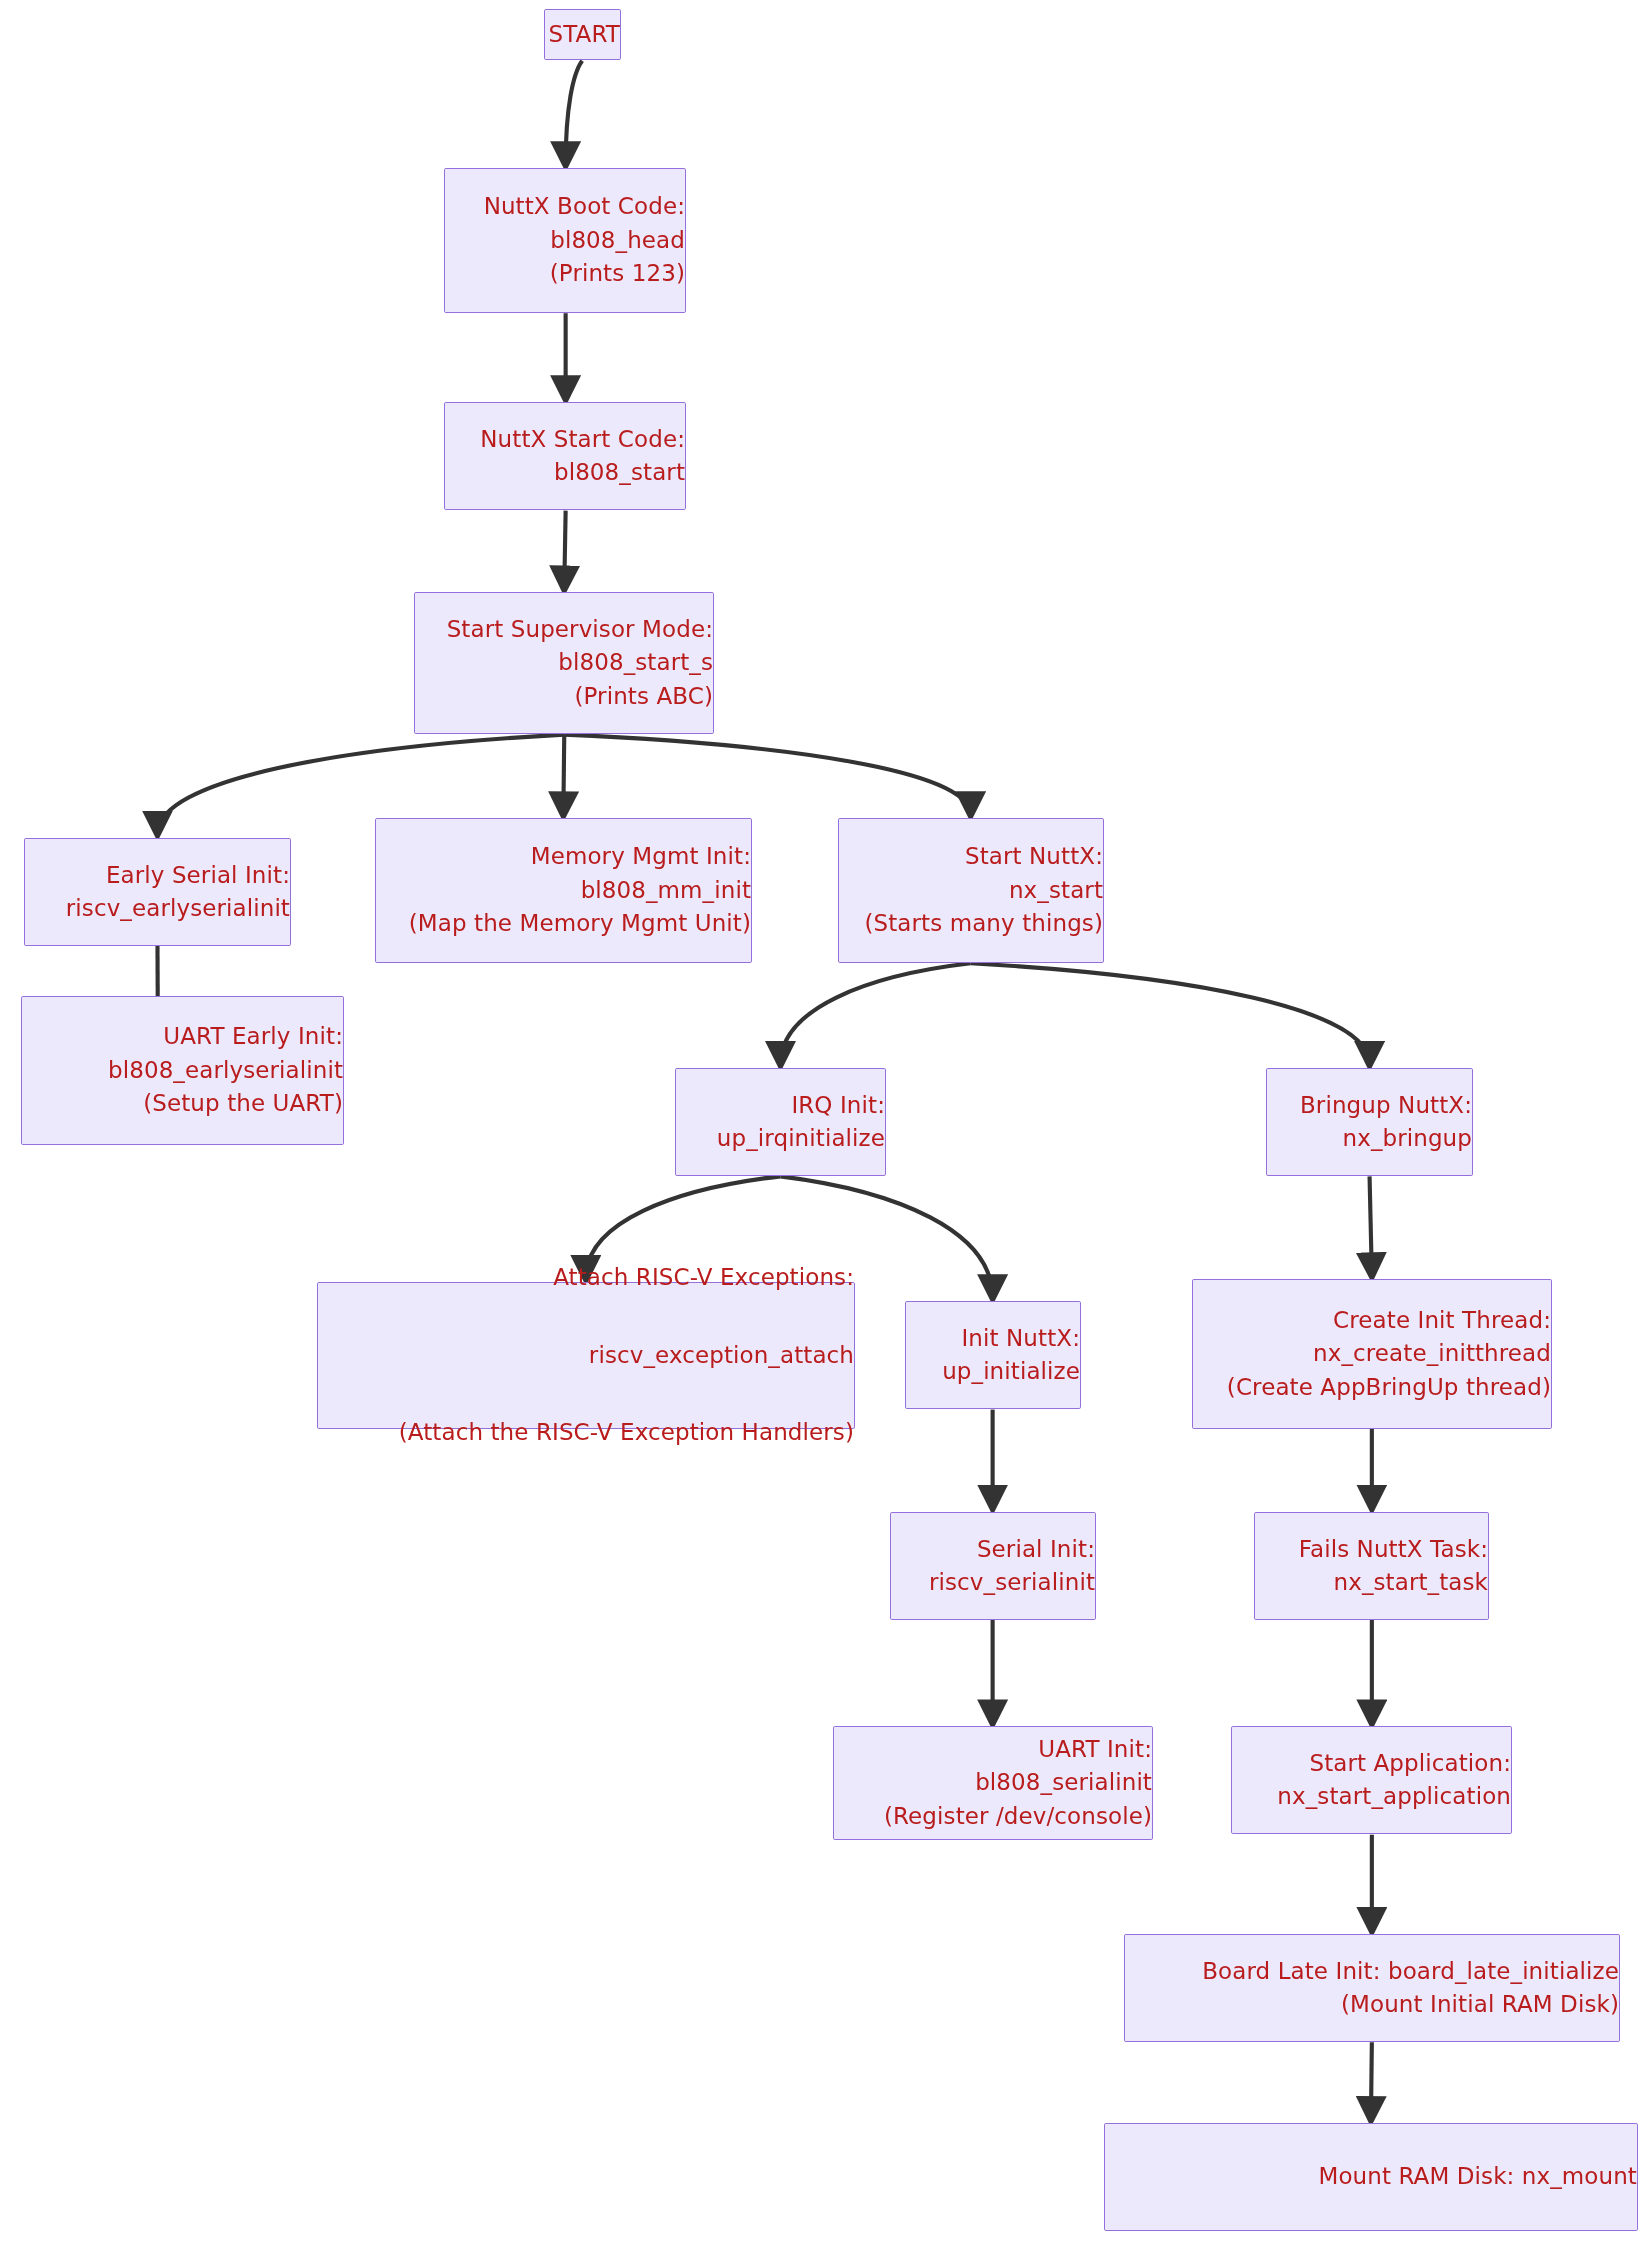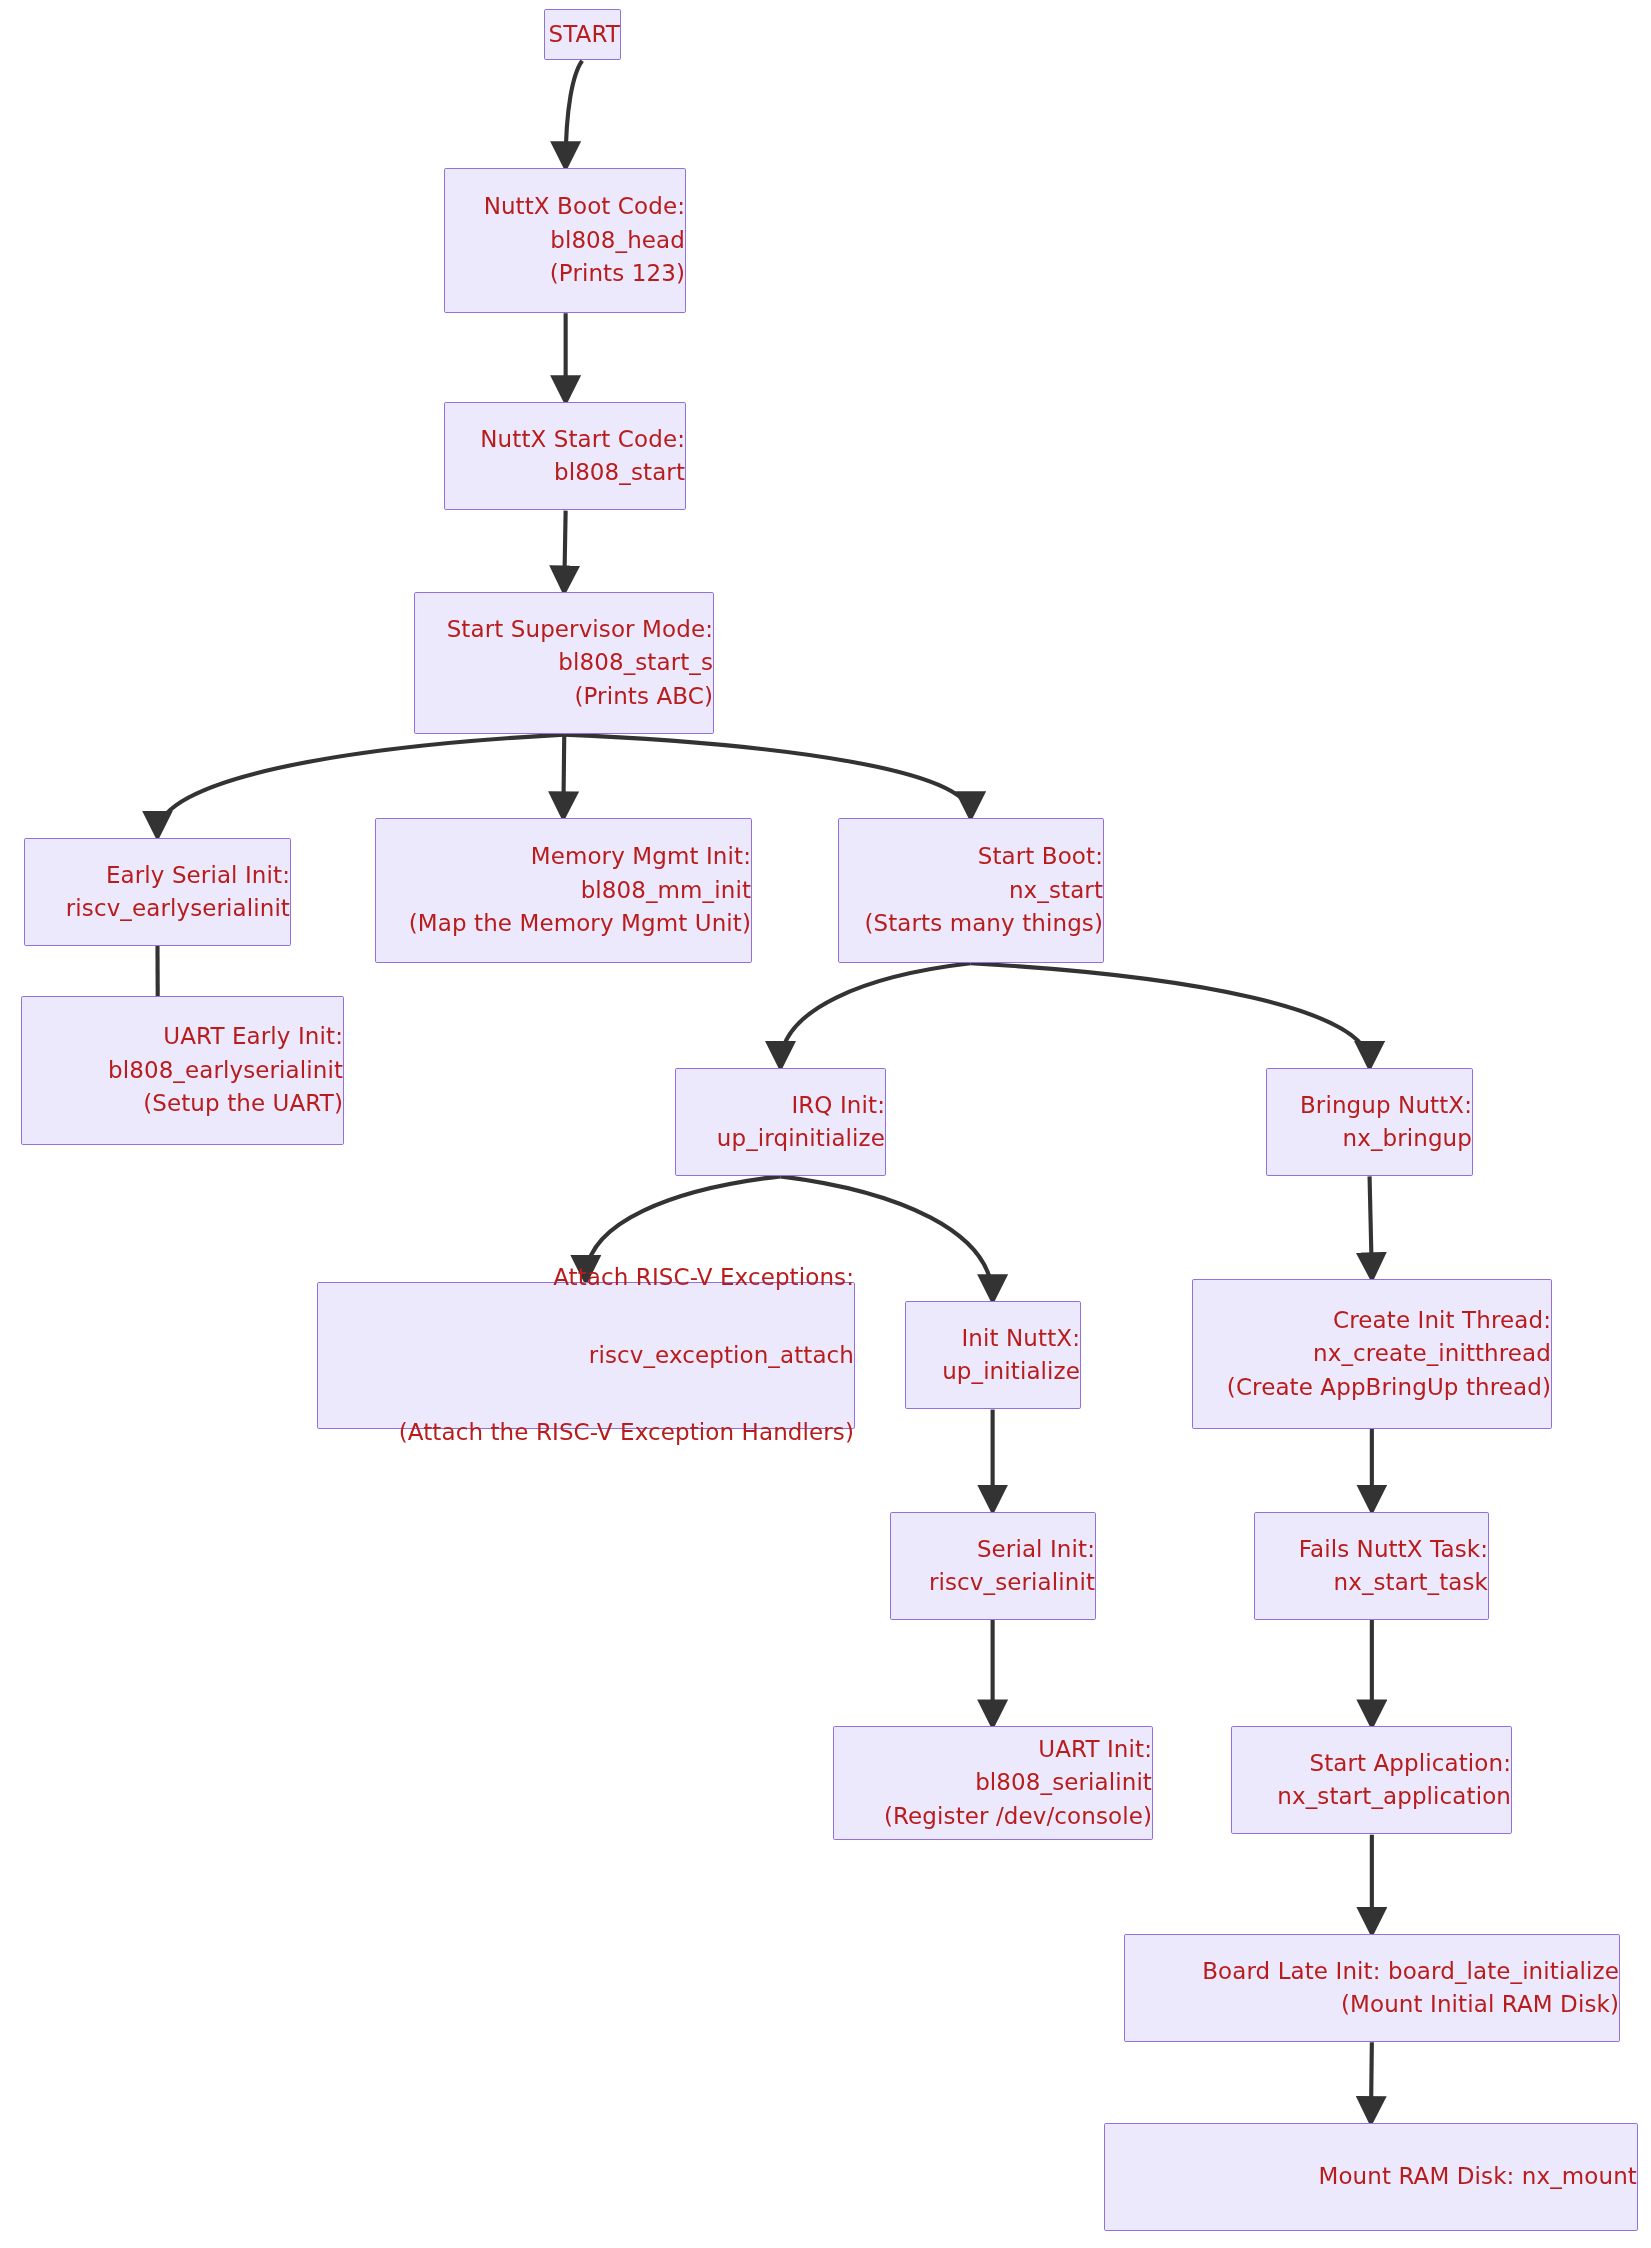--- a/index.html
+++ b/index.html
@@ -98,21 +98,21 @@
       <div class="node" style="left: 24px; top: 838px; width: 267px; height: 108px; background: rgb(236, 233, 252); border-color: rgb(147, 112, 219);">
         <span class="line">Early Serial Init:</span>
         <span class="line">riscv_earlyserialinit</span>
       </div>
       <div class="node" style="left: 375px; top: 818px; width: 377px; height: 145px; background: rgb(236, 233, 252); border-color: rgb(147, 112, 219);">
         <span class="line">Memory Mgmt Init:</span>
         <span class="line">bl808_mm_init</span>
         <span class="line">(Map the Memory Mgmt Unit)</span>
       </div>
       <div class="node" style="left: 838px; top: 818px; width: 266px; height: 145px; background: rgb(236, 233, 252); border-color: rgb(147, 112, 219);">
-        <span class="line">Start Boot:</span>
+        <span class="line">Start NuttX:</span>
         <span class="line">nx_start</span>
         <span class="line">(Starts many things)</span>
       </div>
       <div class="node" style="left: 21px; top: 996px; width: 323px; height: 149px; background: rgb(236, 233, 252); border-color: rgb(147, 112, 219);">
         <span class="line">UART Early Init:</span>
         <span class="line">bl808_earlyserialinit</span>
         <span class="line">(Setup the UART)</span>
       </div>
       <div class="node" style="left: 675px; top: 1068px; width: 211px; height: 108px; background: rgb(236, 233, 252); border-color: rgb(147, 112, 219);">
         <span class="line">IRQ Init:</span>

